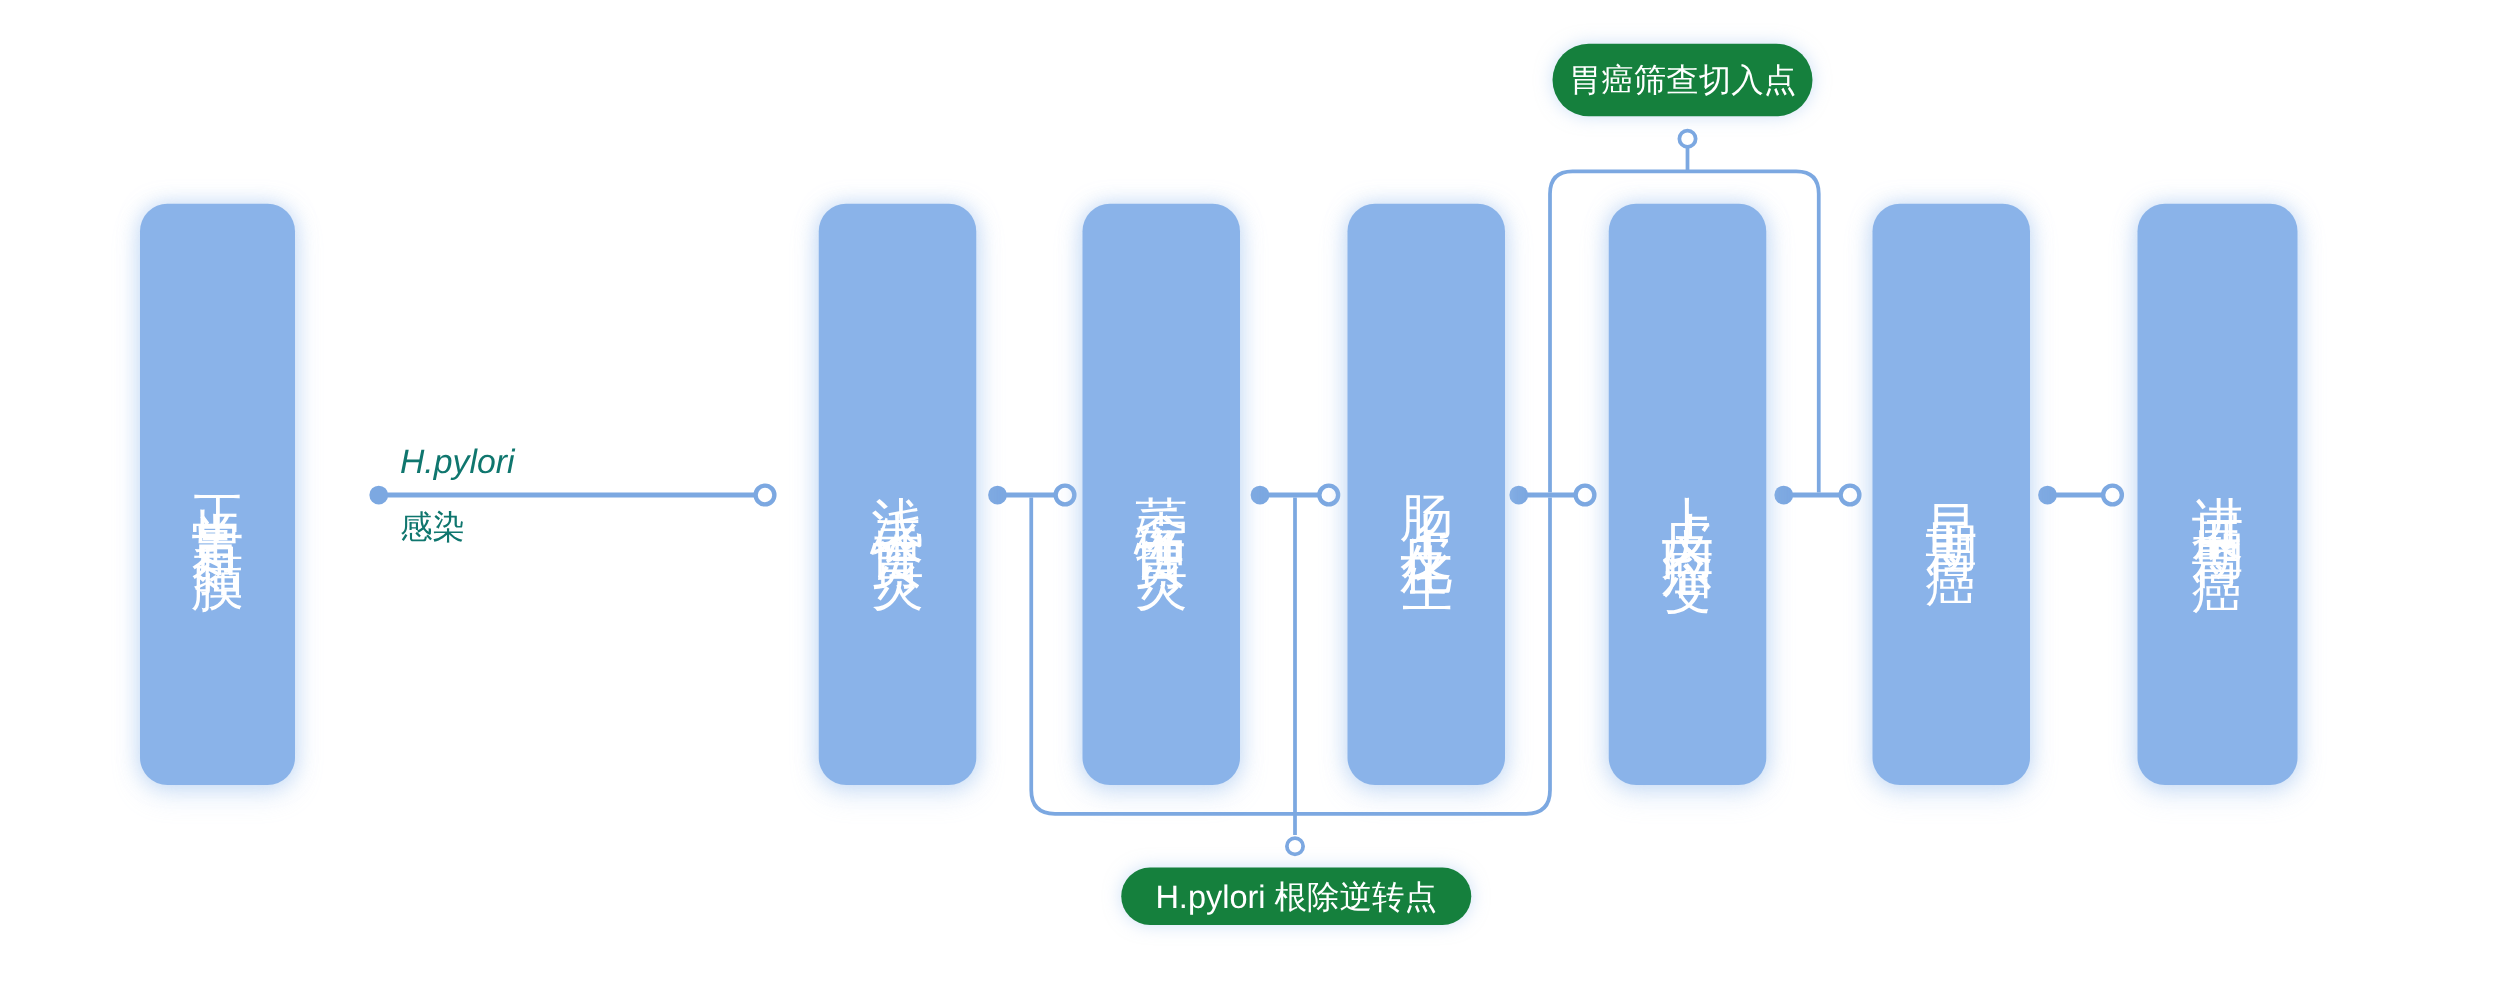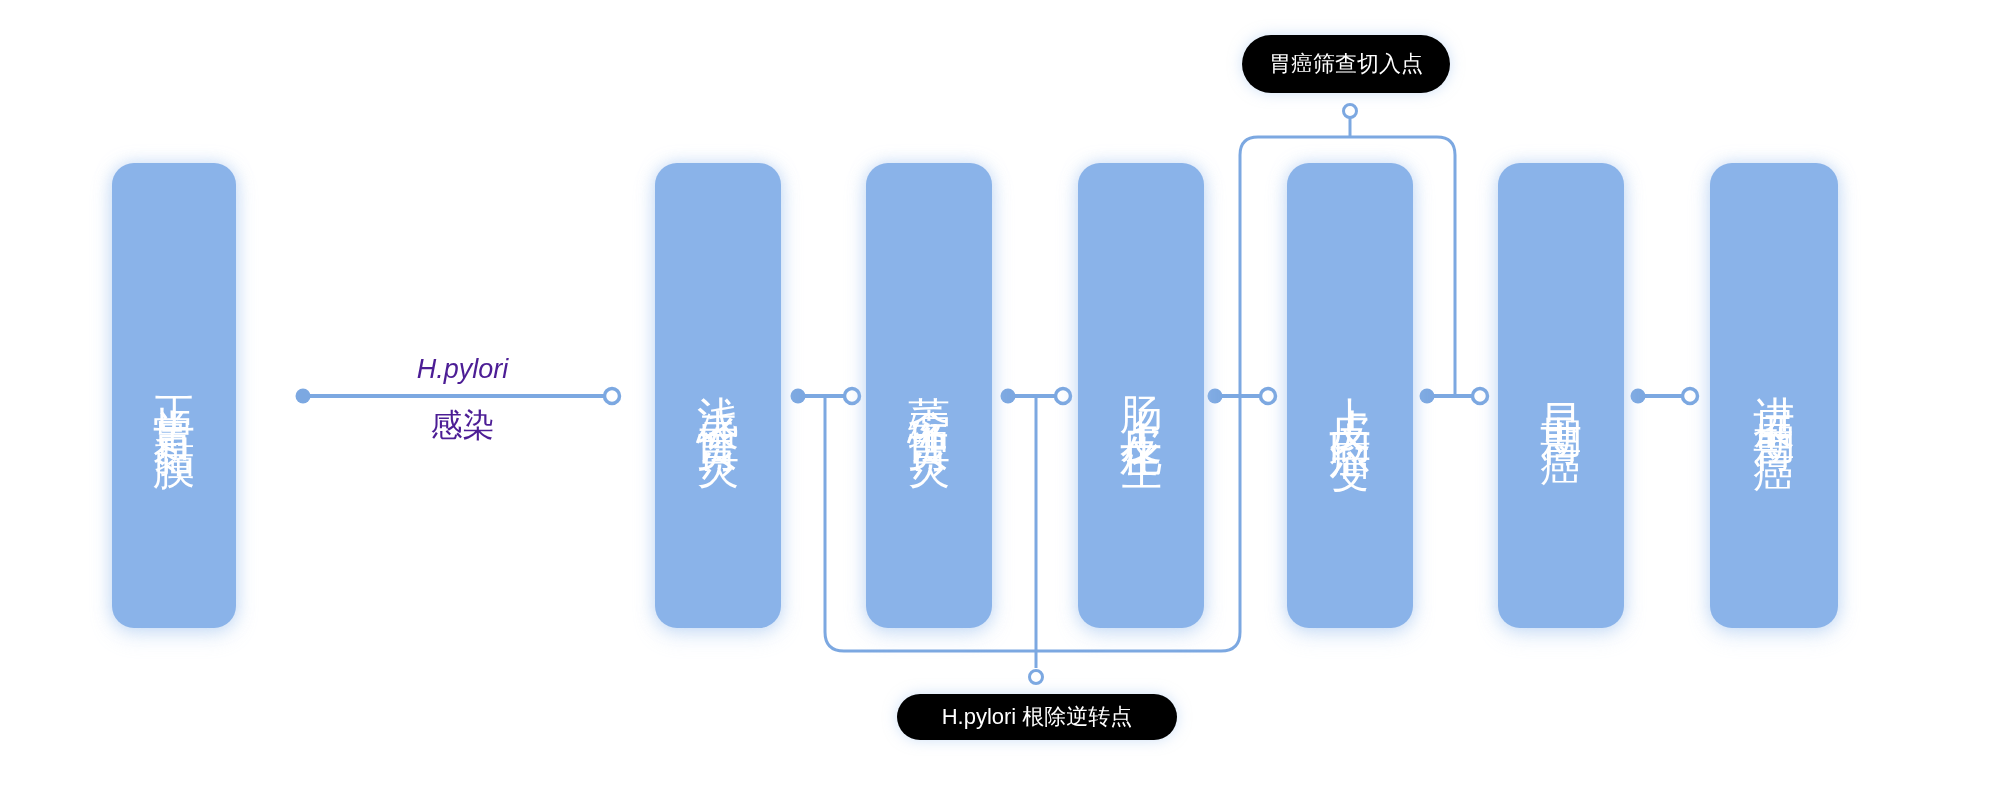--- a/index.html
+++ b/index.html
@@ -37,43 +37,42 @@
     text-orientation: upright;
     color: #ffffff;
     font-size: 42px;
     font-weight: 500;
     letter-spacing: 13px;
     line-height: 1;
     white-space: nowrap;
   }
   .callout {
     position: absolute;
-    background: #000000;
+    background: #15803d;
     color: #ffffff;
     border-radius: 30px;
     display: flex;
     align-items: center;
     justify-content: center;
-    font-size: 22px;
+    font-size: 26px;
     font-weight: 500;
     white-space: nowrap;
     box-shadow: 0 0 14px rgba(160,195,240,0.5);
   }
   #callout-top    { left: 1242px; top: 35px;  width: 208px; height: 58px; }
   #callout-bottom { left: 897px;  top: 694px; width: 280px; height: 46px; }
   .edge-label {
     position: absolute;
-    left: 330px;
+    left: 320px;
     width: 265px;
-    text-align: center;
-    color: #4c1d95;
+    color: #0f766e;
     white-space: nowrap;
   }
   #edge-label-line1 { top: 354px; font-size: 27px; font-style: italic; font-weight: 500; }
-  #edge-label-line2 { top: 404px; font-size: 32px; }
+  #edge-label-line2 { top: 404px; font-size: 26px; }
 </style>
 </head>
 <body>
 
 <div id="canvas">
 
   <svg id="connector-layer" viewBox="0 0 2000 785" xmlns="http://www.w3.org/2000/svg">
     <g stroke="#7CA8E1" fill="none">
 
       <line x1="303" y1="396" x2="604" y2="396" stroke-width="4"></line>

